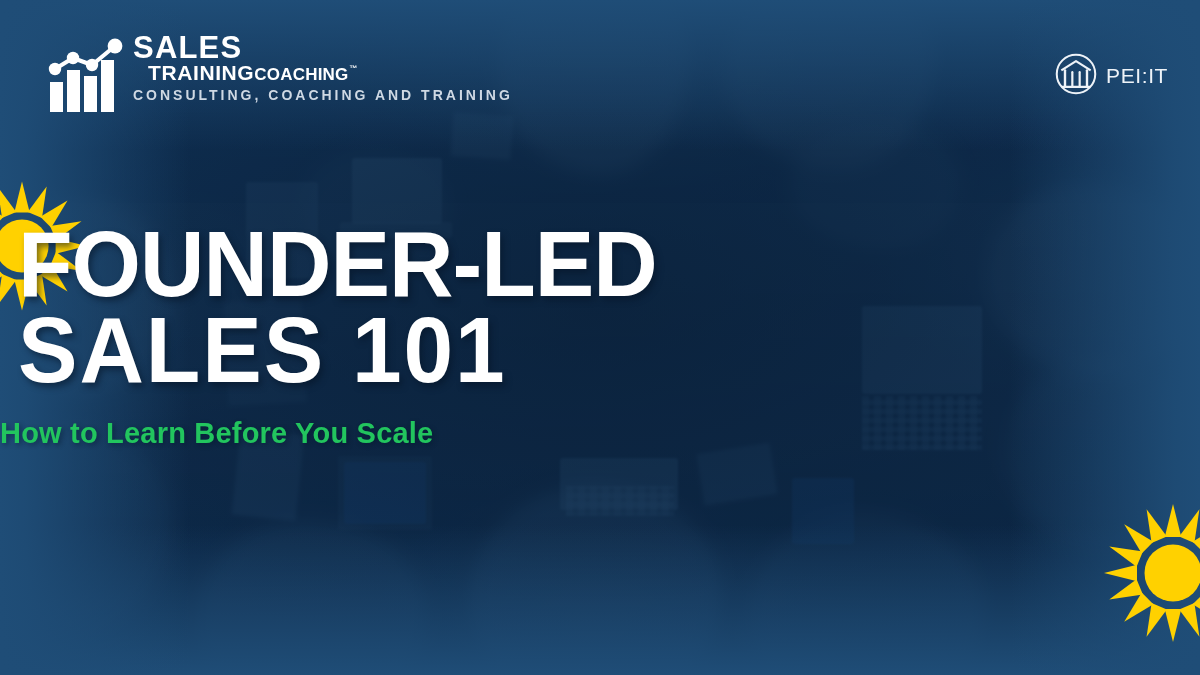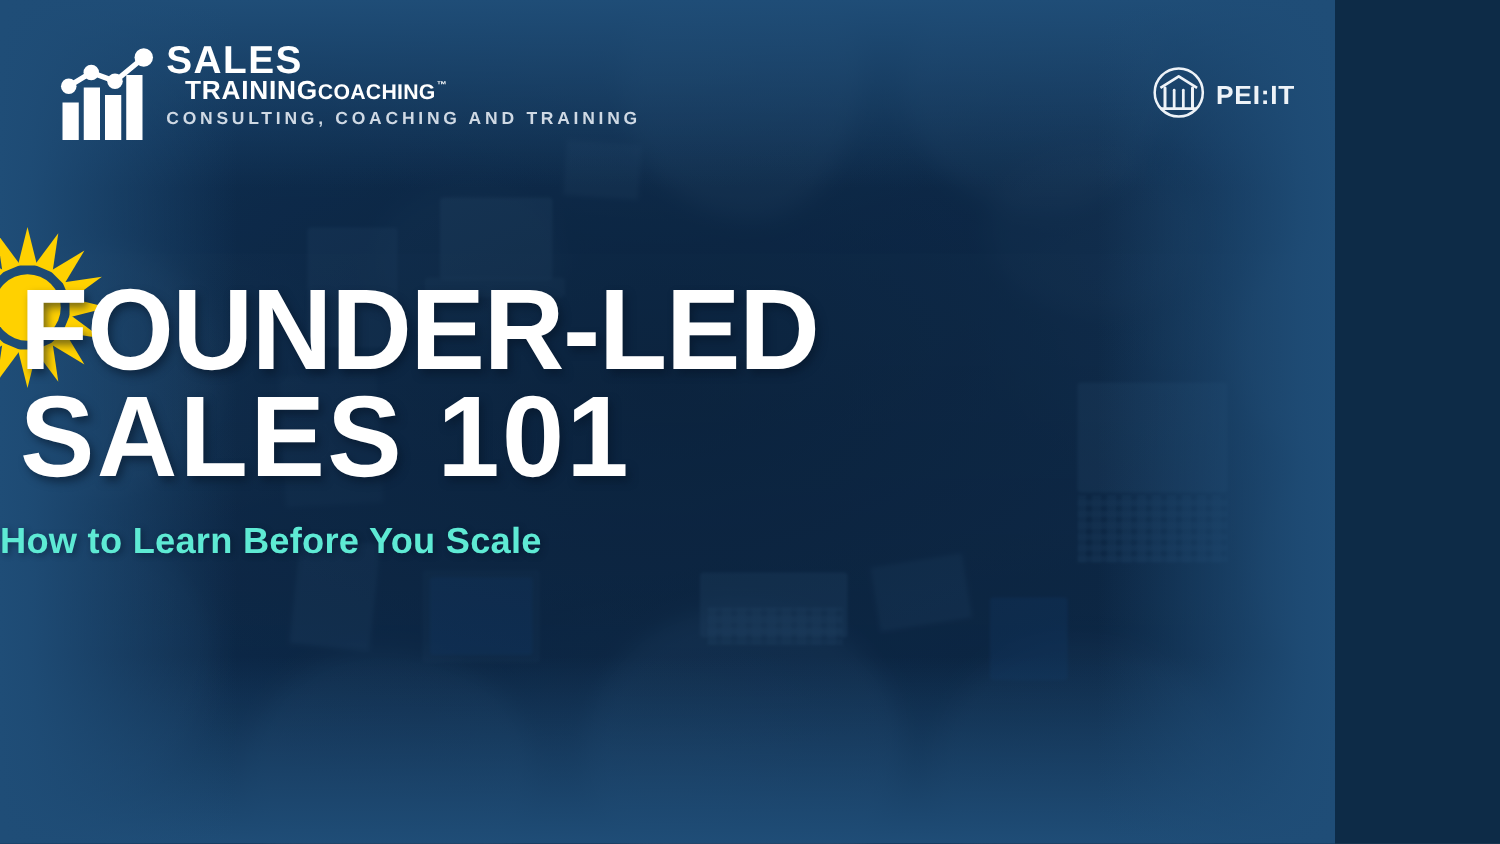--- a/index.html
+++ b/index.html
@@ -8,21 +8,21 @@
     padding: 0;
     background: #0d2b47;
   }
   body {
     font-family: "Liberation Sans", sans-serif;
   }
 
   
   .slide {
     position: relative;
-    width: 1068px;
+    width: 1200px;
     height: 675px;
     overflow: hidden;
     background: #1d4a73;
   }
 
   
   .photo-layer {
     position: absolute;
     inset: 0;
     overflow: hidden;
@@ -168,21 +168,21 @@
   .partner-logo {
     position: absolute;
     right: 32px;
     top: 52px;
     display: flex;
     align-items: center;
     gap: 8px;
   }
   .partner-name {
     color: #eef3f8;
-    font-weight: 700;
+    font-weight: 400;
     font-size: 21px;
     letter-spacing: 0.6px;
   }
 
   
   .title-block {
     position: absolute;
     left: 0;
     right: 0;
     top: 222px;
@@ -193,21 +193,21 @@
     font-weight: 700;
     font-size: 92px;
     line-height: 0.93;
     letter-spacing: -1px;
     text-shadow: 3px 4px 7px rgba(5,20,38,0.55);
     transform: scaleX(0.97);
   }
   .headline-l2 { letter-spacing: 2px; }
   .subhead {
     margin-top: 24px;
-    color: #5eead4;
+    color: #22c55e;
     font-weight: 700;
     font-size: 29px;
     letter-spacing: 0.2px;
     text-shadow: 2px 2px 5px rgba(5,20,38,0.45);
   }
 </style>
 </head>
 <body>
 
 <div class="slide">

